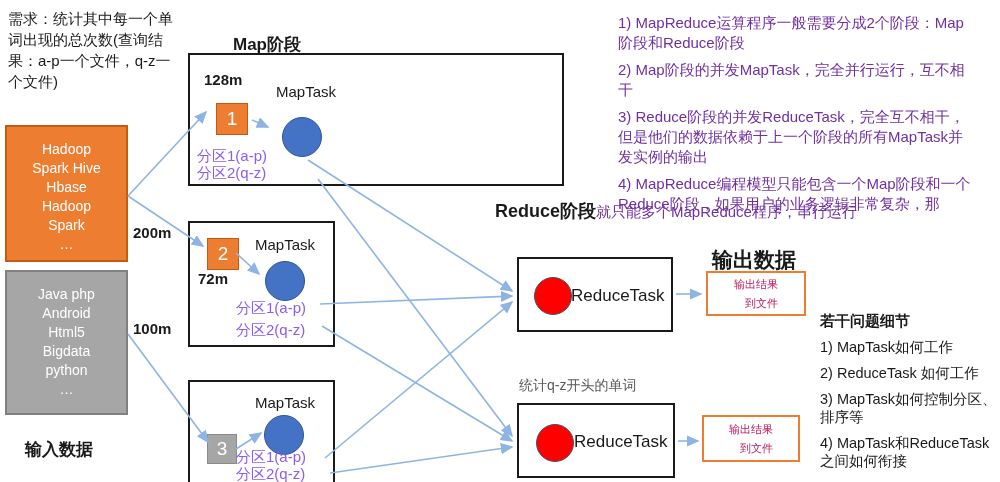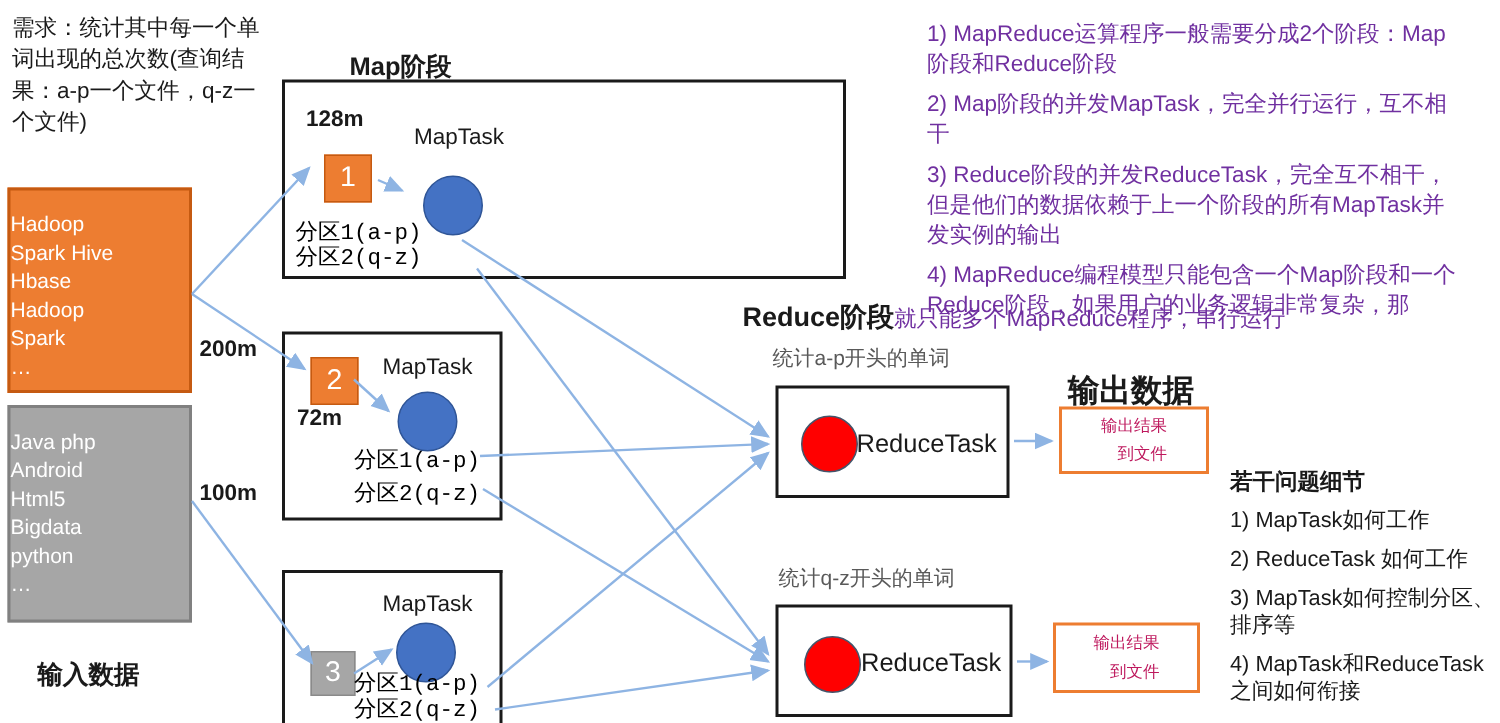--- a/index.html
+++ b/index.html
@@ -4,33 +4,33 @@
 <style>
   html,body{margin:0;padding:0;background:#fff;}
   #canvas{
     position:relative;width:1000px;height:482px;overflow:hidden;background:#ffffff;
     font-family:"Liberation Sans","DejaVu Sans",sans-serif;color:#1a1a1a;
   }
   .abs{position:absolute;}
   .pre{white-space:pre-line;}
   .bold{font-weight:bold;}
   
-  .file-box{width:123px;color:#ffffff;font-size:14px;line-height:19px;
+  .file-box{width:123px;text-align:center;color:#ffffff;font-size:14px;line-height:19px;
     box-sizing:border-box;padding-top:13px;white-space:pre-line;}
   .file-orange{background:#ED7D31;border:2px solid #C55A11;}
   .file-gray{background:#A6A6A6;border:2px solid #808080;}
   
   .task-box{background:#ffffff;border:2px solid #1a1a1a;box-sizing:border-box;}
   .num-square{width:30px;height:30px;display:flex;align-items:center;justify-content:center;
     color:#fff;font-size:19px;}
   .sq-orange{background:#ED7D31;border:1px solid #C55A11;}
   .sq-gray{background:#A6A6A6;border:1px solid #8a8a8a;}
   .circle-blue{width:38px;height:38px;border-radius:50%;background:#4472C4;border:1px solid #2F5597;}
   .circle-red{width:36px;height:36px;border-radius:50%;background:#FF0000;border:1px solid #44546A;}
-  .partition{font-size:15px;line-height:17px;color:#000000;font-family:Liberation Mono, monospace;}
+  .partition{font-size:15px;line-height:17px;color:#8b5cf6;}
   .steps-red{color:#FF2B2B;font-size:13.5px;line-height:17px;}
   .steps-red p{margin:0 0 5px 0;}
   .notes-purple{color:#7030A0;font-size:15px;line-height:20px;}
   .notes-purple p{margin:0 0 7px 0;}
   .caption-gray{color:#595959;font-size:14px;}
   .out-box{border:2px solid #ED7D31;background:#fff;box-sizing:border-box;
     display:flex;align-items:center;justify-content:center;text-align:right;
     font-size:11px;line-height:19px;color:#be185d;}
   .q-list{font-size:14.5px;line-height:18px;color:#1a1a1a;}
   .q-list p{margin:0 0 8px 0;}
@@ -97,21 +97,20 @@
     <p>1) MapReduce运算程序一般需要分成2个阶段：Map阶段和Reduce阶段</p>
     <p>2) Map阶段的并发MapTask，完全并行运行，互不相干</p>
     <p>3) Reduce阶段的并发ReduceTask，完全互不相干，但是他们的数据依赖于上一个阶段的所有MapTask并发实例的输出</p>
     <p>4) MapReduce编程模型只能包含一个Map阶段和一个Reduce阶段，如果用户的业务逻辑非常复杂，那</p>
   </div>
 
   <div class="abs" style="left:495px;top:199px;white-space:nowrap;">
     <span class="bold" style="font-size:18px;color:#1a1a1a;">Reduce阶段</span><span style="font-size:15px;color:#7030A0;">就只能多个MapReduce程序，串行运行</span>
   </div>
 
-  <div class="abs caption-gray" style="left:515px;top:230px;">统计a-p开头的单词</div>
   <div class="abs task-box" style="left:517px;top:257px;width:156px;height:75px;">
     <div class="abs circle-red" style="left:15px;top:18px;"></div>
     <div class="abs rt-label" style="left:52px;top:27px;">ReduceTask</div>
   </div>
   <div class="abs bold" style="left:712px;top:246px;font-size:21px;">输出数据</div>
   <div class="abs out-box pre" style="left:706px;top:271px;width:100px;height:45px;">输出结果
 到文件</div>
 
   <div class="abs caption-gray" style="left:519px;top:377px;">统计q-z开头的单词</div>
   <div class="abs task-box" style="left:517px;top:403px;width:158px;height:75px;">

